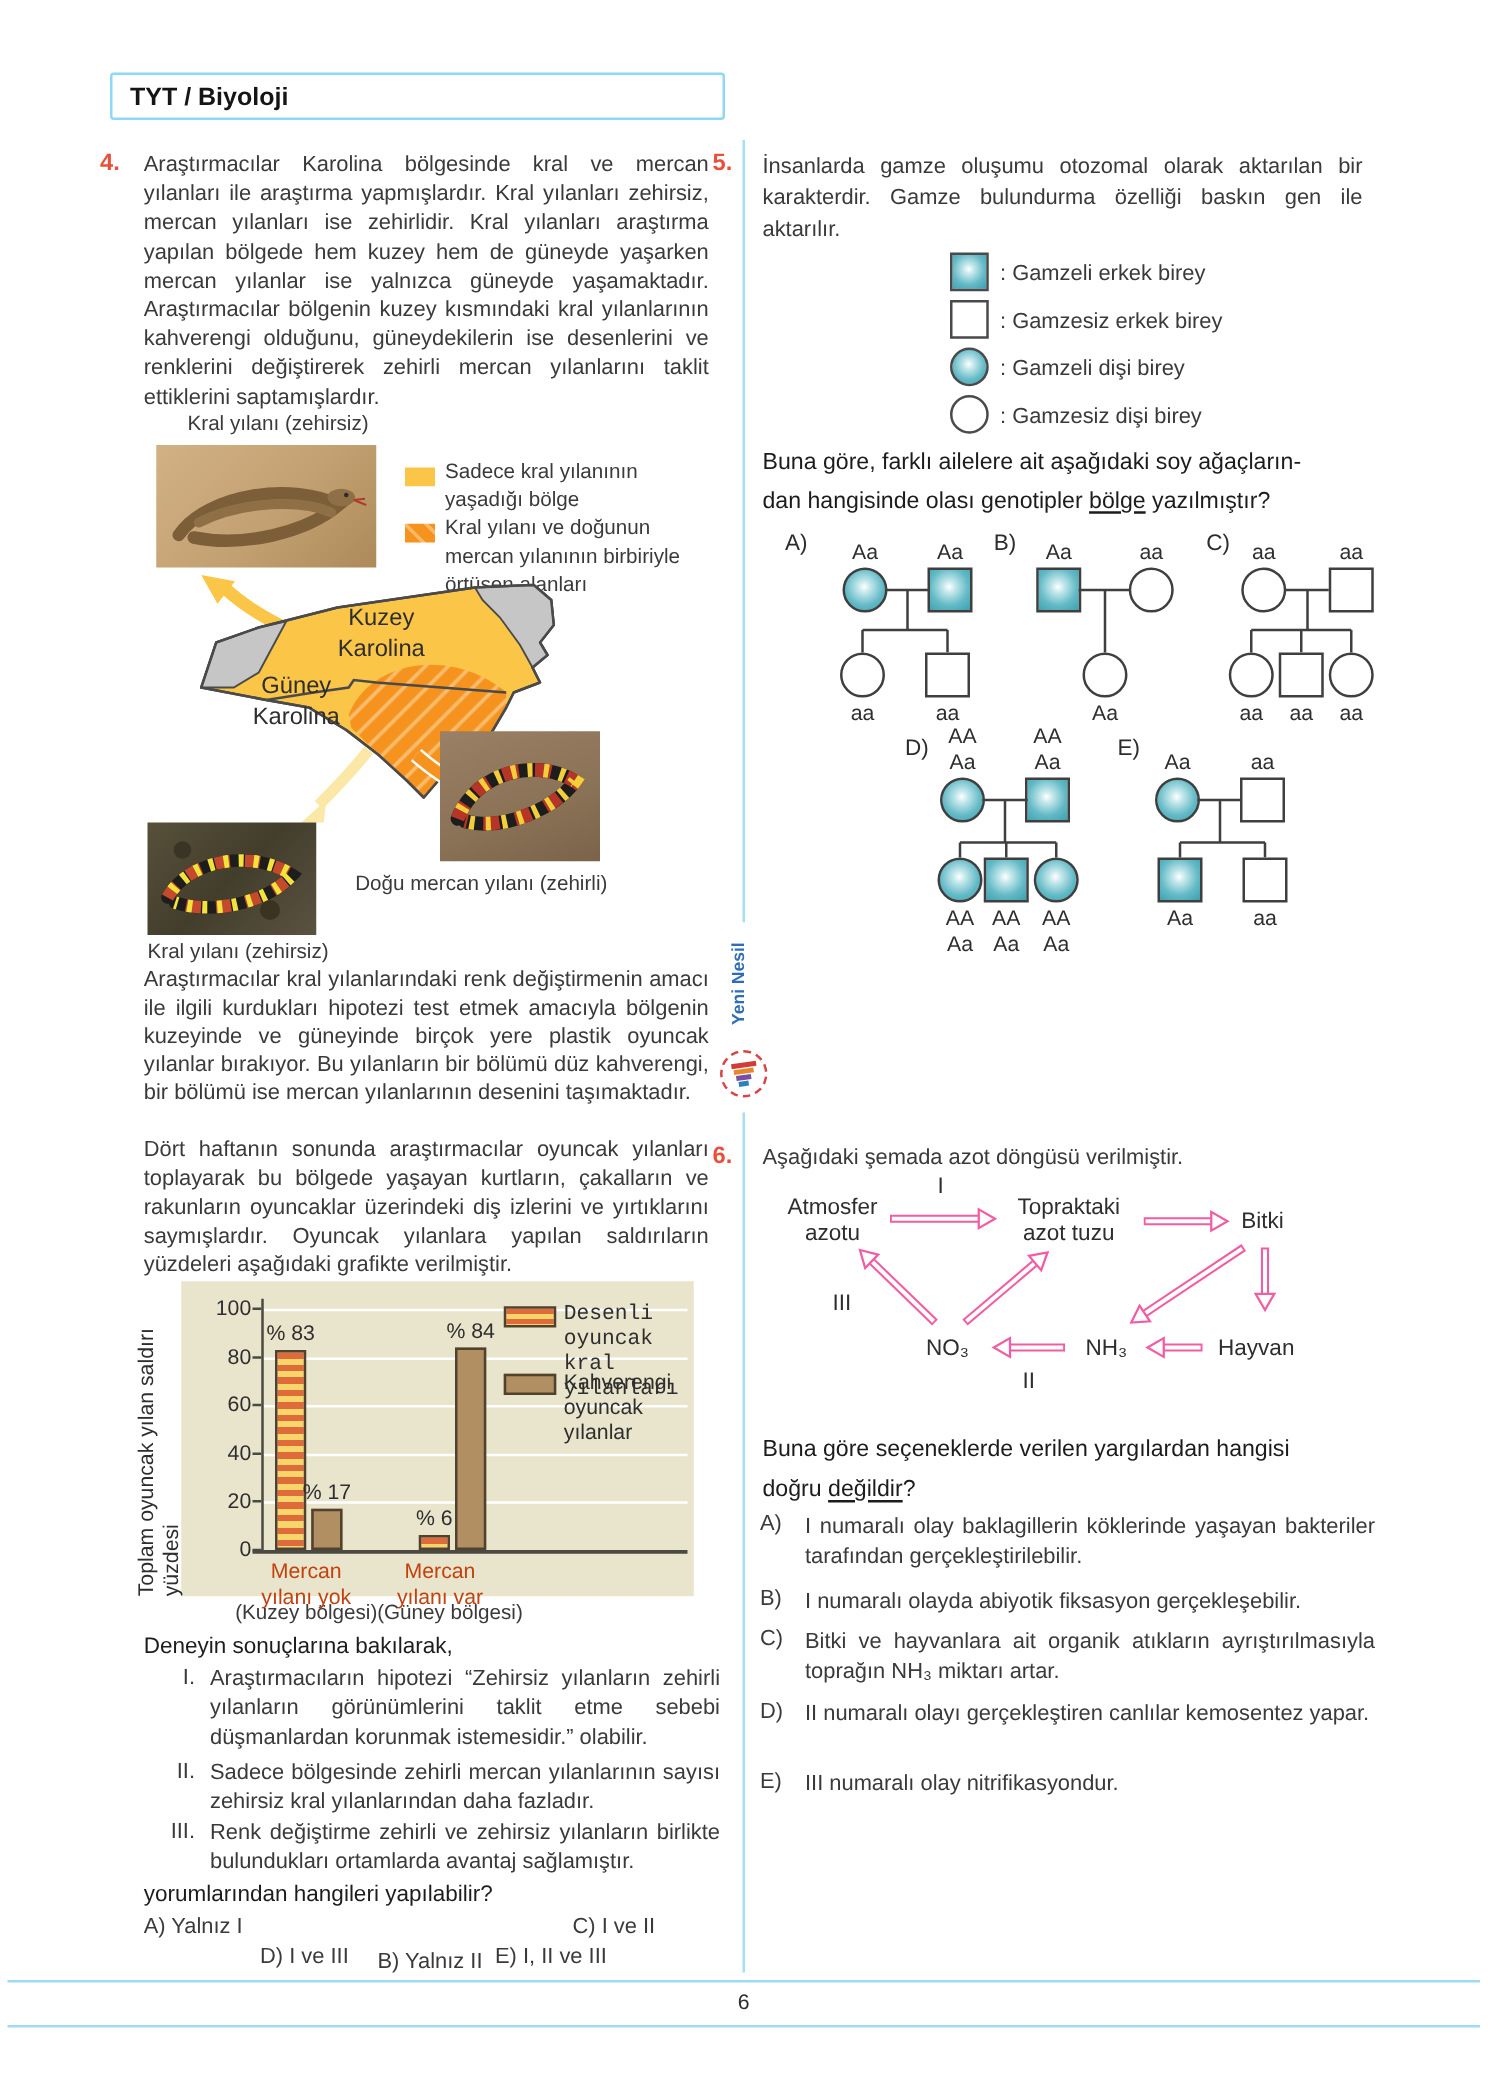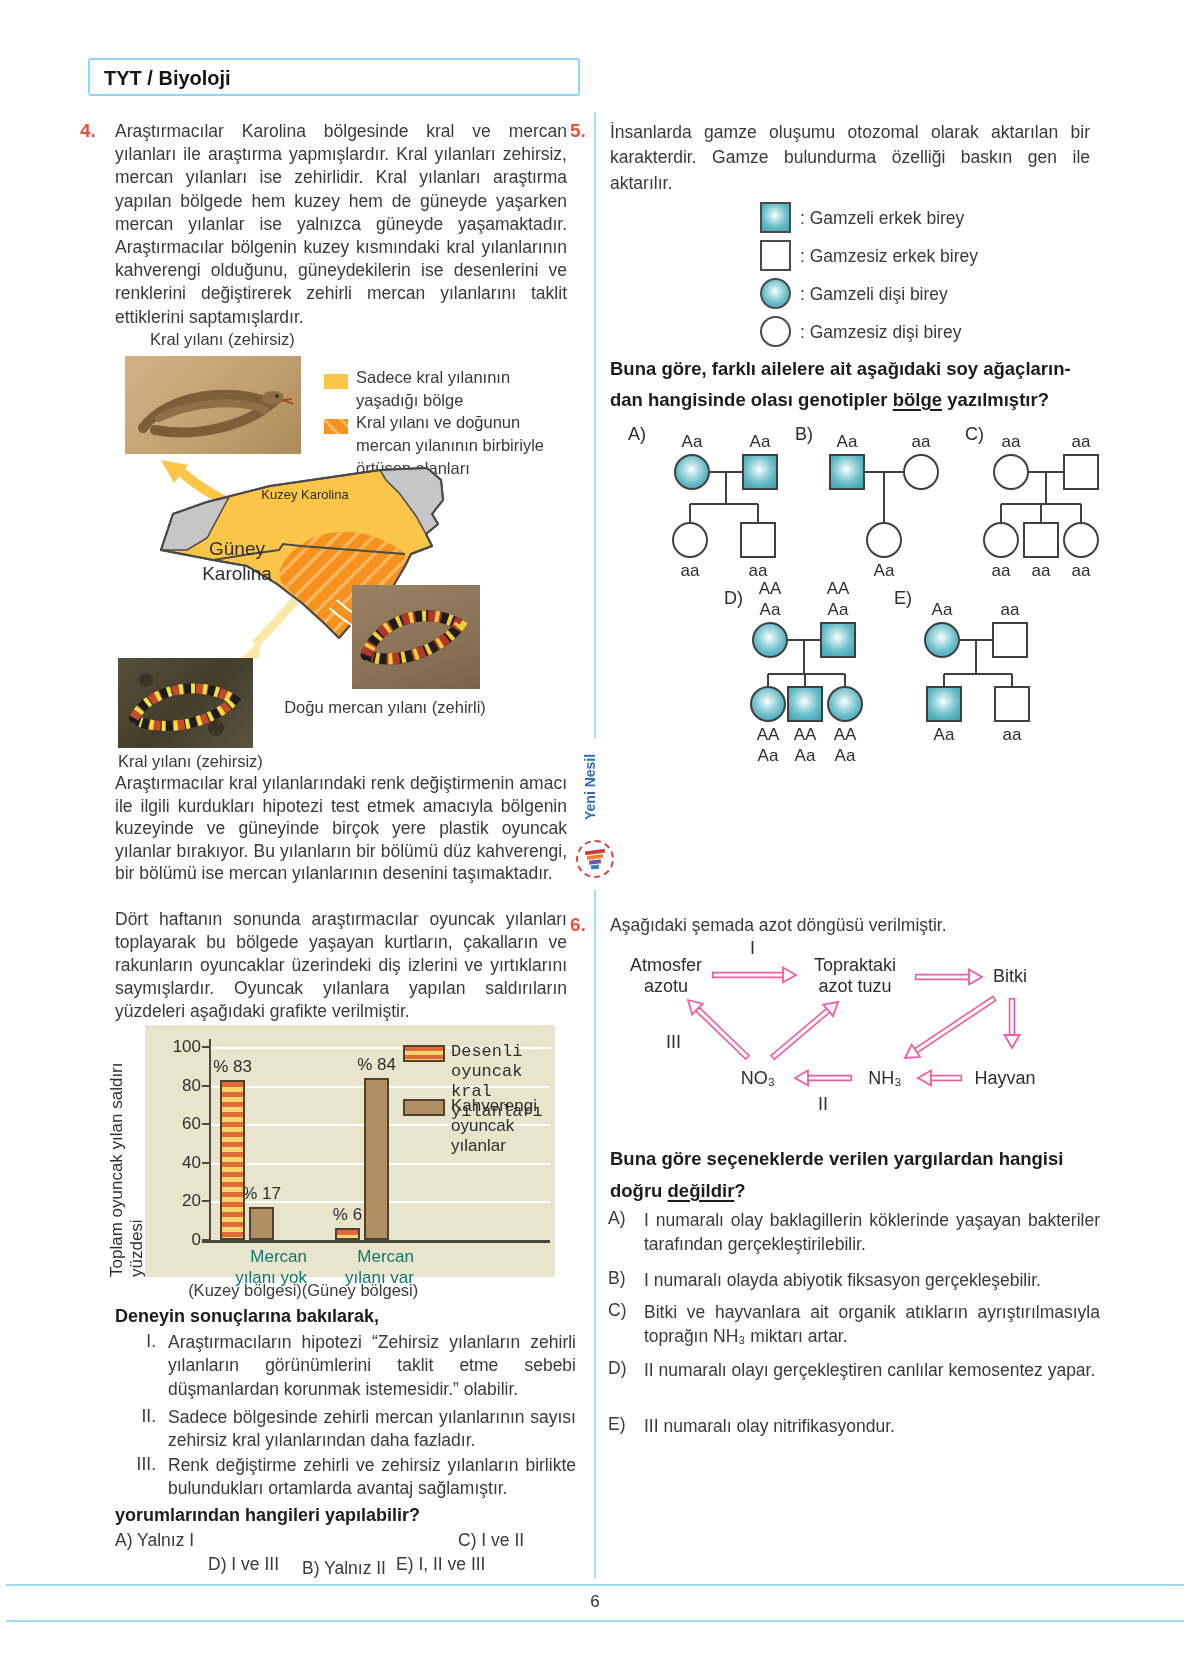--- a/index.html
+++ b/index.html
@@ -1,38 +1,38 @@
 <!DOCTYPE html>
 <html><head>
 <meta charset="utf-8">
 <style>
   html,body{margin:0;padding:0;background:#fff;}
   .page{position:relative;width:1190px;height:1672px;background:#ffffff;overflow:hidden;
         font-family:"Liberation Sans","DejaVu Sans",sans-serif;color:#3a3a3a;}
   .abs{position:absolute;}
   .txt{font-size:17.5px;line-height:23.2px;text-align:justify;color:#3a3a3a;}
-  .bold{font-weight:bold;color:#1c1c1c;}
+  .bold{font-weight:normal;color:#1c1c1c;}
   .qnum{color:#e8503c;font-weight:bold;font-size:19px;}
   .cap{font-size:16.5px;color:#3a3a3a;}
   .center{text-align:center;}
   .hdrbox{border:2px solid #8ed8f5;border-radius:3px;height:38px;line-height:36px;
           font-weight:bold;font-size:20px;color:#151515;padding:0 14px;box-sizing:border-box;background:#fff;}
   .vline-blue{width:2px;background:#a5ddf3;}
   .hline-blue{height:2px;background:#9fdcf3;}
   
   #chart{background:#e9e5cc;}
   .gridline{position:absolute;height:2px;background:#ffffff;}
   .axis{position:absolute;background:#4a4a42;}
   .tick{position:absolute;height:2px;width:7px;background:#4a4a42;}
   .ticklabel{position:absolute;width:40px;text-align:right;font-size:17px;color:#2e2e2e;}
   .bar{position:absolute;border:2px solid #50422f;box-sizing:border-box;}
   .bar.striped{background:repeating-linear-gradient(180deg,#df6a3a 0 5px,#f6d66b 5px 10px);}
   .bar.brown{background:#b18f63;}
   .barlabel{position:absolute;width:64px;text-align:center;font-size:17px;color:#2e2e2e;}
-  .xlabel{position:absolute;width:124px;text-align:right;font-size:17px;line-height:21px;color:#0f766e;}
+  .xlabel{position:absolute;width:124px;text-align:center;font-size:17px;line-height:21px;color:#c2410c;}
   .legswatch{position:absolute;width:42px;height:17px;border:2px solid #50422f;box-sizing:border-box;}
   .legswatch.striped{background:repeating-linear-gradient(180deg,#df6a3a 0 4px,#f6d66b 4px 8px);}
   .legswatch.brown{background:#b18f63;}
   .legtext{position:absolute;font-size:17px;line-height:20px;color:#2e2e2e;}
   .ytitle{writing-mode:vertical-rl;transform:rotate(180deg);font-size:17px;color:#2e2e2e;
           display:flex;align-items:center;justify-content:center;}
   
   .sw-yellow{background:#fbc648;}
   .sw-orange{background:repeating-linear-gradient(45deg,#f6921e 0 9px,#f9b968 9px 12px);}
   
@@ -120,21 +120,21 @@
     <path d="M6,92 L18,56 L52,44 L115,28 L225,12 L272,10 L286,22 L288,42 L277,56 L283,66 L271,76 L277,88 L256,96 L250,108 L237,130 L218,150 L196,166 L184,180 L170,166 L148,146 L122,126 L92,108 L58,102 Z" fill="none" stroke="#4a4a4a" stroke-width="2" stroke-linejoin="round"></path>
 
     <path d="M140,142 C124,162 112,174 100,186" fill="none" stroke="#ffffff" stroke-width="13"></path>
     <path d="M140,142 C124,162 112,174 100,186" fill="none" stroke="#fce8a6" stroke-width="9"></path>
     <polygon points="86,200 106,182 104,200" fill="#fce8a6"></polygon>
 
     <path d="M178,146 C205,170 233,182 262,186" fill="none" stroke="#ffffff" stroke-width="13"></path>
     <path d="M178,146 C205,170 233,182 262,186" fill="none" stroke="#f6921e" stroke-width="9"></path>
     <polygon points="282,190 260,175 258,197" fill="#f6921e"></polygon>
   </svg>
-  <div class="abs center" style="left:255px;top:482px;width:100px;font-size:13px;line-height:25px;color:#2e2e2e;">Kuzey Karolina</div>
+  <div class="abs center" style="left:255px;top:482px;width:100px;font-size:19px;line-height:25px;color:#2e2e2e;">Kuzey Karolina</div>
   <div class="abs center" style="left:183px;top:536px;width:108px;font-size:19px;line-height:25px;color:#2e2e2e;">Güney Karolina</div>
 
   <div class="photo" style="left:352px;top:585px;width:128px;height:104px;background:linear-gradient(160deg,#9a8064 0%,#8a7257 60%,#7b6349 100%);">
     <svg width="128" height="104">
       <path d="M14,70 C30,30 80,22 108,40 C92,62 50,80 20,72" fill="none" stroke="#1d1d1d" stroke-width="11" stroke-linecap="round"></path>
       <path d="M14,70 C30,30 80,22 108,40 C92,62 50,80 20,72" fill="none" stroke="#b53527" stroke-width="11" stroke-dasharray="13 13" stroke-linecap="butt"></path>
       <path d="M14,70 C30,30 80,22 108,40 C92,62 50,80 20,72" fill="none" stroke="#f2cf3a" stroke-width="11" stroke-dasharray="4 9" stroke-dashoffset="6" stroke-linecap="butt"></path>
     </svg>
   </div>
   <div class="abs cap center" style="left:280px;top:698px;width:210px;">Doğu mercan yılanı (zehirli)</div>

